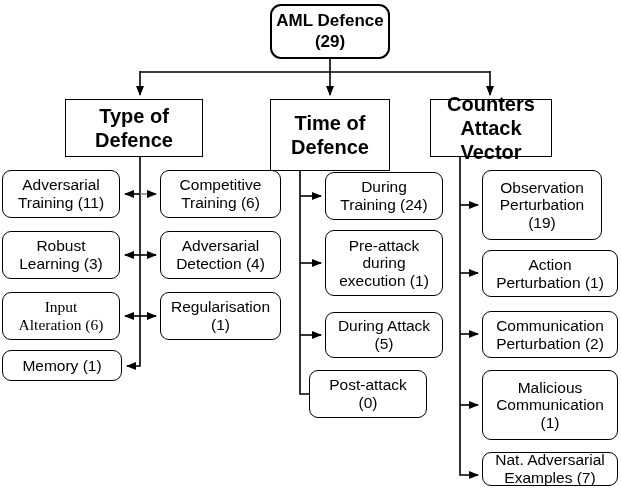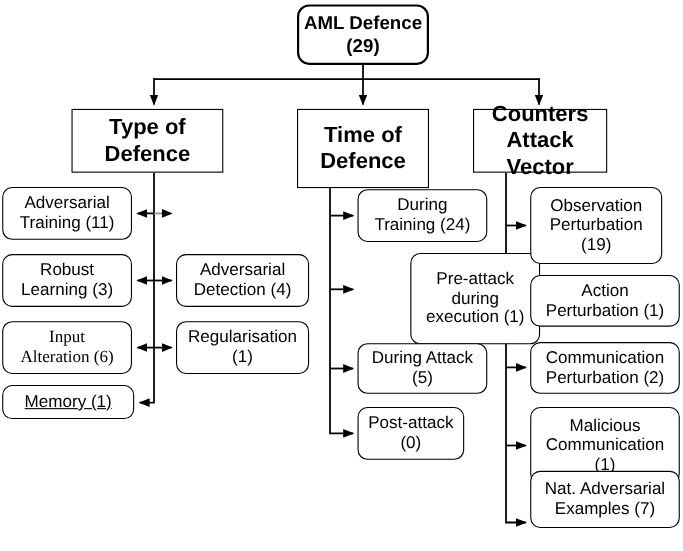--- a/index.html
+++ b/index.html
@@ -91,46 +91,48 @@
 
   <div class="node branch-node" style="left:65px; top:99px; width:138px; height:58px;">Type of
 Defence</div>
   <div class="node branch-node" style="left:270px; top:99px; width:120px; height:72px;">Time of
 Defence</div>
   <div class="node branch-node" style="left:430px; top:99px; width:122px; height:58px;">Counters
 Attack Vector</div>
 
   <div class="node leaf-node" style="left:2px; top:170px; width:118px; height:48px;">Adversarial
 Training (11)</div>
+  <div class="node leaf-node" style="left:160px; top:170px; width:121px; height:48px;">Competitive
+Training (6)</div>
   <div class="node leaf-node" style="left:2px; top:231px; width:118px; height:48px;">Robust
 Learning (3)</div>
   <div class="node leaf-node" style="left:160px; top:231px; width:121px; height:48px;">Adversarial
 Detection (4)</div>
   <div class="node leaf-node" style="left:2px; top:292px; width:118px; height:48px;font-family:Liberation Serif, serif;">Input
 Alteration (6)</div>
   <div class="node leaf-node" style="left:160px; top:292px; width:121px; height:48px;">Regularisation
 (1)</div>
-  <div class="node leaf-node" style="left:2px; top:350px; width:120px; height:31px;text-decoration:underline;">Memory (1)</div>
+  <div class="node leaf-node" style="left:2px; top:350px; width:120px; height:31px;">Memory (1)</div>
 
   <div class="node leaf-node" style="left:325px; top:172px; width:118px; height:48px;">During
 Training (24)</div>
-  <div class="node leaf-node" style="left:325px; top:230px; width:118px; height:83px;margin-left:48px;">Pre-attack
+  <div class="node leaf-node" style="left:325px; top:230px; width:118px; height:66px;">Pre-attack
 during
 execution (1)</div>
   <div class="node leaf-node" style="left:325px; top:312px; width:118px; height:46px;">During Attack
 (5)</div>
-  <div class="node leaf-node" style="left:325px; top:370px; width:97px; height:48px;">Post-attack
+  <div class="node leaf-node" style="left:309px; top:370px; width:118px; height:48px;">Post-attack
 (0)</div>
 
   <div class="node leaf-node" style="left:482px; top:170px; width:120px; height:70px;">Observation
 Perturbation
 (19)</div>
   <div class="node leaf-node" style="left:482px; top:250px; width:136px; height:47px;">Action
 Perturbation (1)</div>
   <div class="node leaf-node" style="left:482px; top:311px; width:136px; height:47px;">Communication
 Perturbation (2)</div>
   <div class="node leaf-node" style="left:482px; top:370px; width:136px; height:70px;">Malicious
 Communication
 (1)</div>
-  <div class="node leaf-node" style="left:482px; top:428px; width:136px; height:52px;">Nat. Adversarial
+  <div class="node leaf-node" style="left:482px; top:452px; width:136px; height:34px;">Nat. Adversarial
 Examples (7)</div>
 
 </div>
 
 </body></html>

